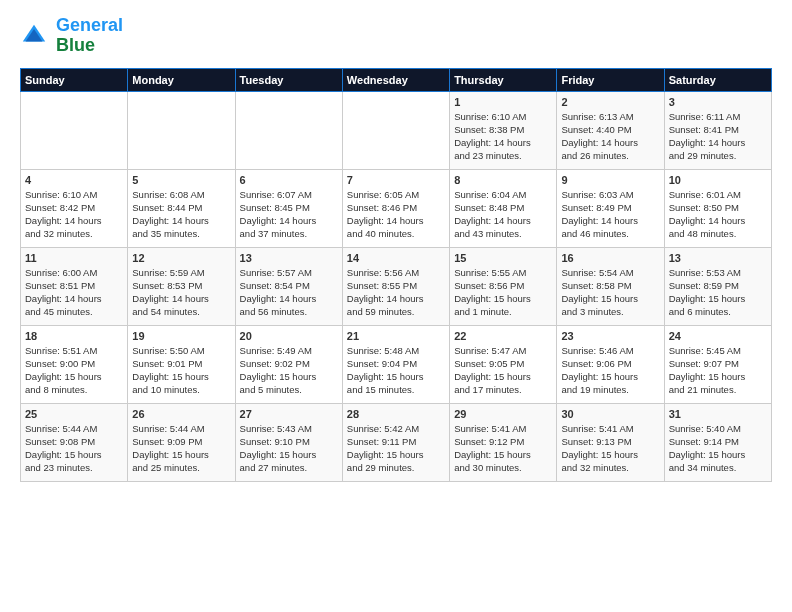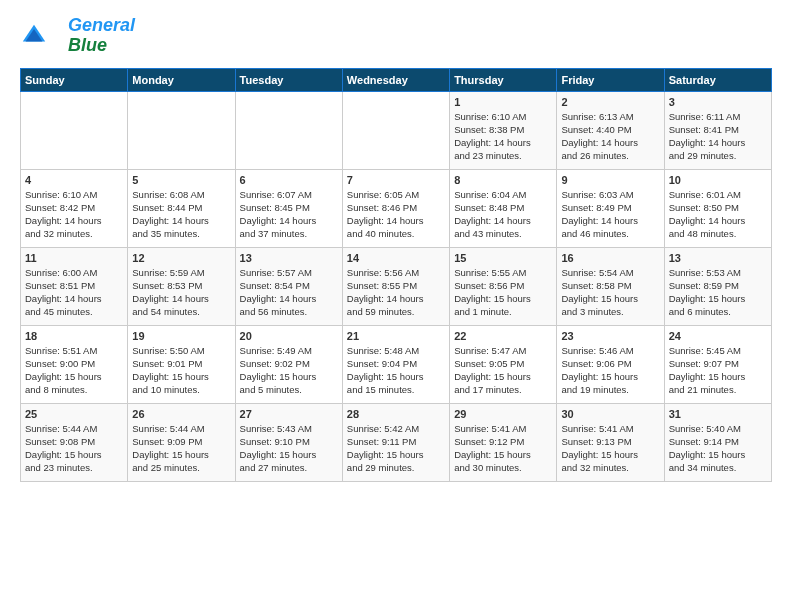--- a/index.html
+++ b/index.html
@@ -15,22 +15,21 @@
     }
     .header-row {
       display: flex;
       justify-content: space-between;
       align-items: flex-start;
       margin-bottom: 12px;
     }
     .logo {
       display: flex;
       align-items: center;
-      gap: 20px;
-      font-style: italic;
+      gap: 8px;
     }
     .logo-text {
       font-size: 18px;
       font-weight: bold;
       color: #333;
       line-height: 1.1;
     }
     .logo-text span {
       color: #2196F3;
     }
@@ -49,21 +48,21 @@
     .subtitle {
       font-size: 14px;
       color: #555;
     }
     table {
       width: 100%;
       border-collapse: collapse;
       font-size: 10px;
     }
     thead tr th {
-      background-color: #0c4a6e;
+      background-color: #0f172a;
       color: #fff;
       padding: 5px 4px;
       text-align: left;
       font-size: 11px;
       font-weight: bold;
       border: 1px solid #1976D2;
     }
     tbody tr td {
       border: 1px solid #ccc;
       padding: 3px 4px;

